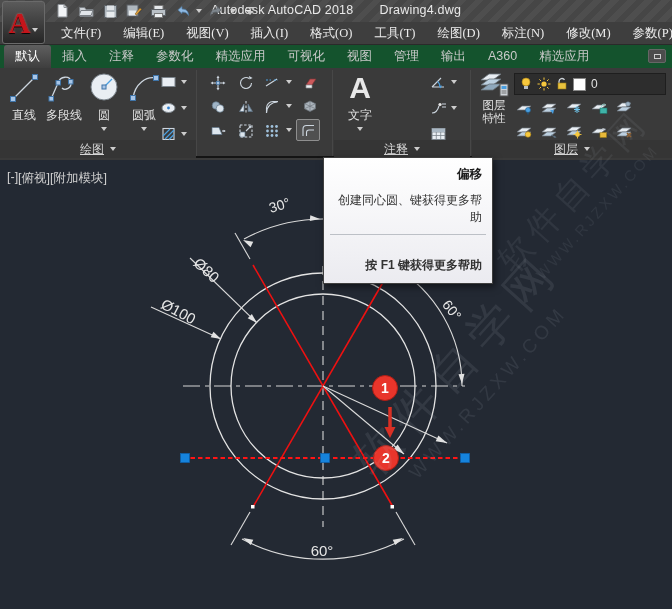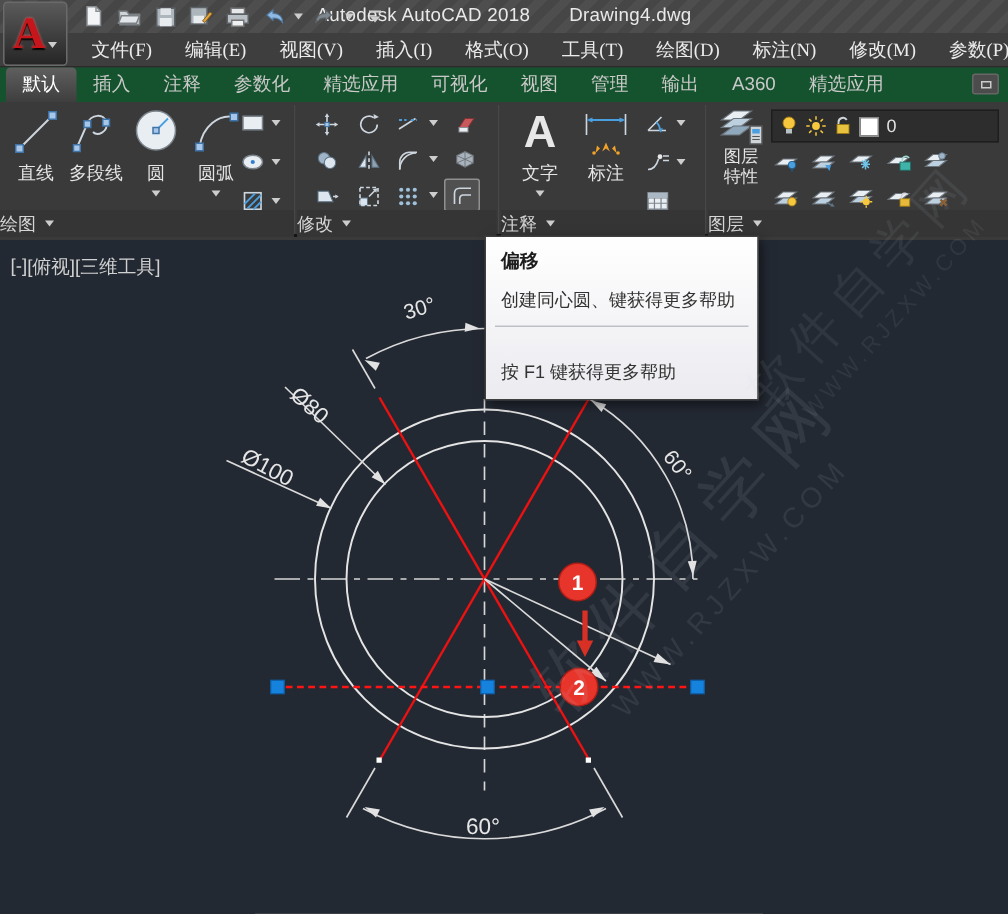--- a/index.html
+++ b/index.html
@@ -35,48 +35,48 @@
   .rtab.active{background:linear-gradient(#5f5f5f,#3e3e3e);color:#fff;border-radius:3px 3px 0 0;}
   #tab-extra{position:absolute;right:6px;top:4px;width:18px;height:14px;background:#4c4c4c;
     border:1px solid #666;border-radius:2px;display:flex;align-items:center;justify-content:center;}
   #tab-extra i{display:block;width:7px;height:5px;border:1px solid #ccc;}
 
   
   #ribbon{position:absolute;left:0;top:68px;width:672px;height:90px;background:#3a3a3a;
     border-bottom:2px solid #141414;}
   .panel{position:absolute;top:0;height:90px;}
   .panel .plabel{position:absolute;bottom:0;left:0;width:100%;height:18px;background:#353535;
-    display:flex;align-items:center;justify-content:flex-start;gap:6px;color:#d5d5d5;font-size:12px;}
+    display:flex;align-items:center;justify-content:center;gap:6px;color:#d5d5d5;font-size:12px;text-decoration:underline;}
   .psep{position:absolute;top:2px;width:1px;height:86px;background:#2c2c2c;border-right:1px solid #474747;}
   .bigtool{position:absolute;display:flex;flex-direction:column;align-items:center;width:44px;}
   .bigtool .lbl{font-size:12px;color:#e4e4e4;margin-top:2px;white-space:nowrap;}
   .bigtool .tri{margin-top:3px;}
   .smalltool{position:absolute;display:flex;align-items:center;gap:3px;}
   .cell{width:24px;height:22px;display:flex;align-items:center;justify-content:center;}
   .cell.hl{background:#505050;border:1px solid #8f8f8f;border-radius:2px;}
   .laylbl{font-size:11.5px;color:#e4e4e4;line-height:13px;text-align:center;}
   #layer-field{position:absolute;left:514px;top:5px;width:152px;height:22px;background:#2d2d2d;
     border:1px solid #1e1e1e;display:flex;align-items:center;gap:5px;padding:0 5px;}
   #layer-field .swatch{width:13px;height:13px;background:#fff;border:1px solid #888;}
   #layer-field .lname{color:#e2e2e2;font-size:12px;}
 
   
   #canvas{position:absolute;left:0;top:160px;width:672px;height:449px;background:#232933;}
   #vpctrl{position:absolute;left:7px;top:170px;z-index:3;font-size:12.5px;color:#d0d0d0;display:flex;}
 
   
-  #tooltip{position:absolute;left:323px;top:157px;width:183px;min-height:104px;z-index:30;
+  #tooltip{position:absolute;left:323px;top:157px;width:170px;min-height:104px;z-index:30;
     background:linear-gradient(#ffffff,#ebebf0);border:1px solid #3f3f3f;
-    box-shadow:2px 3px 7px rgba(0,0,0,.5);padding:8px 10px 9px 10px;}
+    box-shadow:2px 3px 7px rgba(0,0,0,.5);padding:8px 10px 9px 10px;text-align:right;}
   #tooltip .tt-title{font-size:12.5px;font-weight:bold;color:#1d1d1d;}
   #tooltip .tt-desc{font-size:12px;color:#333;margin-top:9px;}
   #tooltip .tt-div{border-top:1px solid #bcc0c6;margin:8px -4px 7px -4px;}
   #tooltip .tt-cmdrow{display:flex;align-items:center;gap:7px;}
   #tooltip .tt-cmd{font-size:12.5px;font-weight:bold;color:#1d1d1d;}
-  #tooltip .tt-help{font-size:12px;font-weight:normal;color:#333;margin-top:22px;}
+  #tooltip .tt-help{font-size:12px;font-weight:bold;color:#333;margin-top:22px;}
   .offset-ico{width:17px;height:14px;border:1px solid #444;
     background:linear-gradient(#f8e13e 0 45%,#2e2e2e 45% 100%);position:relative;}
   .offset-ico:after{content:"";position:absolute;left:2px;bottom:2px;width:9px;height:2px;background:#f8e13e;}
 
   
   .wm{position:absolute;z-index:40;pointer-events:none;text-align:center;
       transform:rotate(-48deg);color:rgba(195,205,220,0.10);}
   #wm1{left:255px;top:330px;width:420px;}
   #wm1 .w1{font-size:46px;letter-spacing:10px;}
   #wm1 .w2{font-size:19px;letter-spacing:4px;}
@@ -341,49 +341,30 @@
             </g>
           </svg>
       </div>
       <div class="tri" style="position:absolute;left:88px;top:60px;"></div>
       <div class="cell hl" style="position:absolute;left:98px;top:51px;">
         <svg width="17" height="16" viewBox="0 0 17 16">
             <path d="M3 14V7q0-3.5 3.5-3.5H14" class="s2"></path>
             <path d="M6.5 14v-3.5q0-2.5 2.5-2.5H14" class="s2"></path>
           </svg>
       </div>
-      <div class="plabel">
-        <span>修改</span>
-          <span class="tri"></span>
-      </div>
     </div>
     <div class="psep" style="left:332px;"></div>
 
     <div class="panel" style="left:334px;width:136px;">
       <div class="bigtool" style="left:4px;top:3px;">
         <svg width="34" height="34" viewBox="0 0 34 34">
           <text x="17" y="27" text-anchor="middle" font-size="30" font-weight="bold" fill="#e8e8e8">A</text>
         </svg>
         <span class="lbl">文字</span>
         <span class="tri"></span>
-      </div>
-      <div class="bigtool" style="left:48px;top:3px;">
-        <svg width="38" height="34" viewBox="0 0 38 34">
-          <path d="M6 5v14M32 5v14" class="s2"></path>
-          <path d="M9 9h20" class="bl"></path>
-            <path d="M6 9l4-1.6v3.2zM32 9l-4-1.6v3.2z" fill="#4a9fe0"></path>
-          <g fill="#f2a229">
-              <path d="M19 24l-2.6 6 2.6-2 2.6 2z"></path>
-              <path d="M13 26l-1 5 3-3z"></path>
-              <path d="M25 26l1 5-3-3z"></path>
-              <circle cx="11" cy="31" r="1.2"></circle>
-              <circle cx="27" cy="31" r="1.2"></circle>
-            </g>
-        </svg>
-        <span class="lbl">标注</span>
       </div>
       <div class="smalltool" style="left:96px;top:6px;">
         <svg width="18" height="16" viewBox="0 0 18 16">
             <path d="M2 13h12M2 13L11 4" class="s2"></path>
             <path d="M10 13a8 8 0 0 0-2.4-5.6" class="bl"></path>
             <path d="M10.5 14.5l1.5-3-3 .4z" fill="#4a9fe0"></path>
           </svg>
         <span class="tri"></span>
       </div>
       <div class="smalltool" style="left:96px;top:32px;">
@@ -572,21 +553,21 @@
       <g>
         <line x1="390" y1="247" x2="390" y2="268" stroke="#d93025" stroke-width="3.5"></line>
         <polygon points="384.5,267 395.5,267 390,278" fill="#d93025"></polygon>
       </g>
     </svg>
   </div>
 
   <div id="vpctrl">
     <span>[-]</span>
     <span>[俯视]</span>
-    <span>[三维工具]</span>
+    <span>[附加模块]</span>
   </div>
 
   <div id="tooltip">
     <div class="tt-title">偏移</div>
     <div class="tt-desc">创建同心圆、键获得更多帮助</div>
     <div class="tt-div"></div>
     <div class="tt-help">按 F1 键获得更多帮助</div>
   </div>
 
   <div id="wm1" class="wm">

